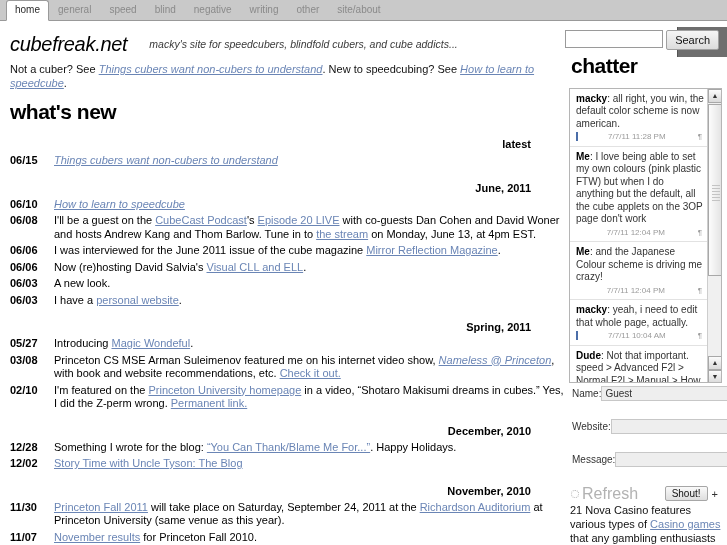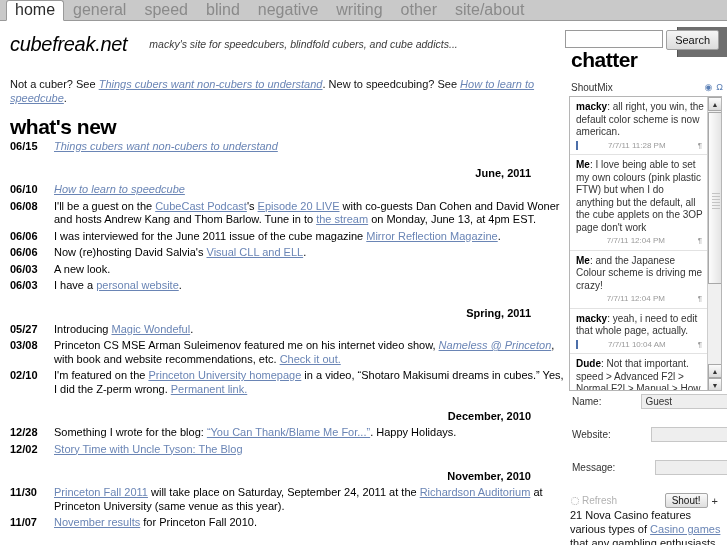--- a/index.html
+++ b/index.html
@@ -19,21 +19,21 @@
     position: relative;
     height: 21px;
     background: #c9c9c9;
     border-bottom: 1px solid #999;
     display: flex;
     align-items: flex-end;
     padding-left: 6px;
   }
   #navbar .tabs { display: flex; align-items: flex-end; }
   .nav-tab {
-    font-size: 16px;
+    font-size: 10px;
     color: #8a8a8a;
     padding: 3px 8px 4px 8px;
     line-height: 12px;
     text-decoration: none;
     white-space: nowrap;
     cursor: pointer;
     background: transparent;
     border: 1px solid transparent;
     border-bottom: none;
   }
@@ -275,21 +275,20 @@
     background:
       repeating-linear-gradient(180deg,#c4c4c4 0 1px, transparent 1px 3px);
   }
 
   
   #shout-form { margin-top: 3px; width: 153px; }
   .f-row {
     display: flex;
     align-items: center;
     margin-bottom: 18px;
-    gap: 40px;
   }
   .f-label {
     width: 52px;
     font-size: 10px;
     color: #333;
     padding-left: 3px;
   }
   .f-input {
     flex: 1;
     height: 15px;
@@ -306,21 +305,21 @@
     justify-content: space-between;
     margin-top: 3px;
     padding-left: 2px;
   }
   #refresh-wrap { display: flex; align-items: center; gap: 3px; }
   #refresh-icon {
     width: 8px; height: 8px;
     border: 1px dotted #b0b0b0;
     border-radius: 50%;
   }
-  #refresh-label { font-size: 10px; color: #b2b2b2; }
+  #refresh-label { font-size: 16px; color: #b2b2b2; }
   #shout-btn {
     background: linear-gradient(#fafafa, #dedede);
     border: 1px solid #a6a6a6;
     border-radius: 2px;
     font-size: 10px;
     padding: 1px 6px;
     color: #111;
     cursor: pointer;
   }
   #plus-btn {
@@ -366,20 +365,21 @@
 <div id="body-wrap">
 
   <div id="main">
     <div id="intro">
       <span>Not a cuber? See </span><a class="lnk lnk-it">Things cubers want non-cubers to understand</a><span>. New to speedcubing? See </span><a class="lnk lnk-it">How to learn to speedcube</a><span>.</span>
     </div>
 
     <div id="page-title">what's new</div>
 
     <div id="news-sections">
+        <div class="period first">latest</div>
         <table class="news">
           <tbody>
             <tr>
               <td class="date">06/15</td>
               <td class="desc"><a class="lnk lnk-it">Things cubers want non-cubers to understand</a></td>
             </tr>
           </tbody>
         </table>
         <div class="period">June, 2011</div>
         <table class="news">
@@ -452,27 +452,20 @@
               <td class="desc"><a class="lnk">November results</a><span> for Princeton Fall 2010.</span></td>
             </tr>
           </tbody>
         </table>
       </div>
   </div>
 
   <div id="chatter">
     <div id="chatter-title">chatter</div>
 
-    <div id="shout-header">
-      <div id="shout-brand">ShoutMix</div>
-      <div class="sh-icons">
-        <span class="sh-icon">◉</span>
-        <span class="sh-icon">Ω</span>
-      </div>
-    </div>
 
     <div id="shout-box">
       <div id="shout-msgs">
           <div class="msg"><span class="who">macky</span>: <span class="txt">all right, you win, the default color scheme is now american.</span><div class="meta-row">
               <span class="caret"></span>
               <span class="meta">7/7/11 11:28 PM</span>
               <span class="meta pin">¶</span>
             </div></div>
           <div class="msg"><span class="who">Me</span>: <span class="txt">I love being able to set my own colours (pink plastic FTW) but when I do anything but the default, all the cube applets on the 3OP page don't work</span><div class="meta-row">
               <span></span>

